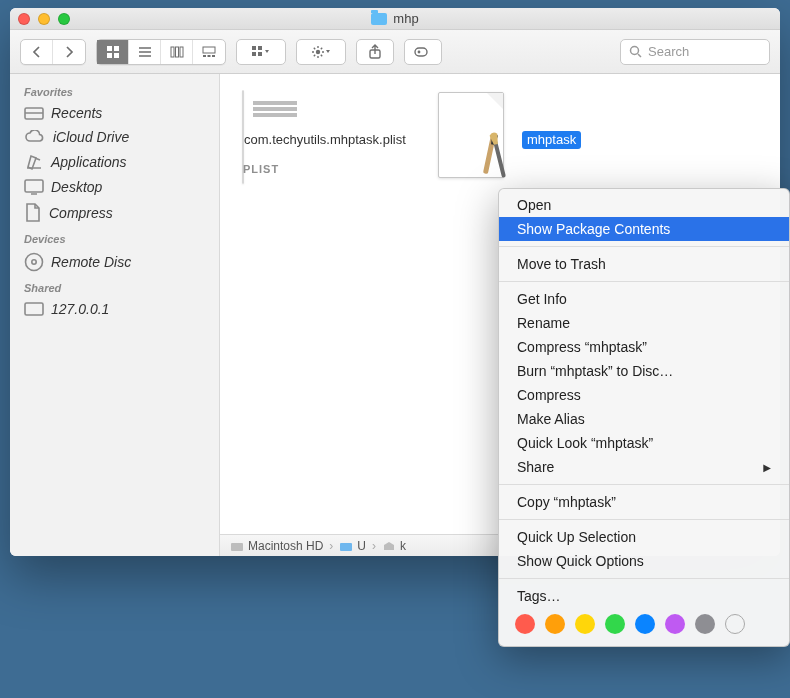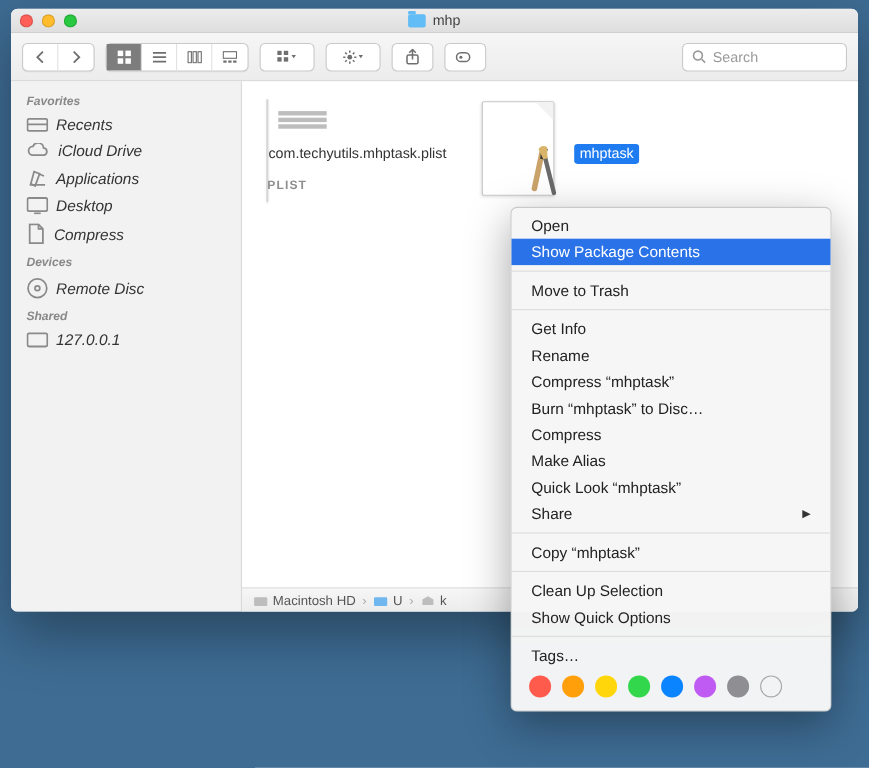--- a/index.html
+++ b/index.html
@@ -52,21 +52,21 @@
     .app-icon .sheet { width: 66px; height: 86px; background:#fff; border:1px solid #c7c7c7; border-radius:2px; position:absolute; left:6px; top:2px; box-shadow:0 1px 3px rgba(0,0,0,0.12);}
     .app-icon .sheet::after{content:"";position:absolute;right:0;top:0;border-style:solid;border-width:0 16px 16px 0;border-color:transparent #f2f2f2 transparent transparent;}
     .app-icon svg.tools { position:absolute; right:5px; bottom:2px; }
 
     
     .pathbar { height: 22px; background:linear-gradient(#f6f6f6,#ececec); border-top:1px solid #d9d9d9; display:flex; align-items:center; padding:0 10px; gap:6px; font-size:12px; color:#555; }
     .pathbar .crumb{display:flex;align-items:center;gap:4px;}
     .pathbar .chev{color:#aaa;}
 
     
-    .menu { position:absolute; left:464px; top:188px; width:292px; background:rgba(246,246,246,0.98); border:1px solid rgba(0,0,0,0.18); border-radius:6px; box-shadow:0 12px 40px rgba(0,0,0,0.35); padding: 4px 0; font-size:14px; }
+    .menu { position:absolute; left:498px; top:188px; width:292px; background:rgba(246,246,246,0.98); border:1px solid rgba(0,0,0,0.18); border-radius:6px; box-shadow:0 12px 40px rgba(0,0,0,0.35); padding: 4px 0; font-size:14px; }
     .menu .mi { padding: 4px 18px; color:#222; display:flex; align-items:center; justify-content:space-between; }
     .menu .mi.highlight { background:#2a72e8; color:#fff; }
     .menu .sep { height:1px; background:#dcdcdc; margin: 5px 0; }
     .menu .sub::after{content:"▶"; font-size:10px; color:#333;}
     .tags-row { display:flex; gap:10px; padding: 6px 16px 8px; }
     .tag-dot { width:20px; height:20px; border-radius:50%; }
     .tag-dot.outline { border:1.5px solid #a9a9a9; background:transparent; }
 
     
     .wm { position:absolute; left:50%; top:44%; transform:translate(-50%,-50%) rotate(-4deg); font-size:120px; font-weight:700; color:rgba(0,0,0,0.04); letter-spacing:2px; pointer-events:none; user-select:none; white-space: nowrap; }
@@ -310,21 +310,21 @@
     </div>
   <div class="mi sub">
       <span>Share</span>
     </div>
   <div class="sep"></div>
   <div class="mi">
       <span>Copy “mhptask”</span>
     </div>
   <div class="sep"></div>
   <div class="mi">
-      <span>Clean Up Selection</span>
+      <span>Quick Up Selection</span>
     </div>
   <div class="mi">
       <span>Show Quick Options</span>
     </div>
   <div class="sep"></div>
   <div class="mi">
       <span>Tags…</span>
     </div>
   <div class="tags-row">
     <div class="tag-dot" style="background:#ff5b4d"></div>

